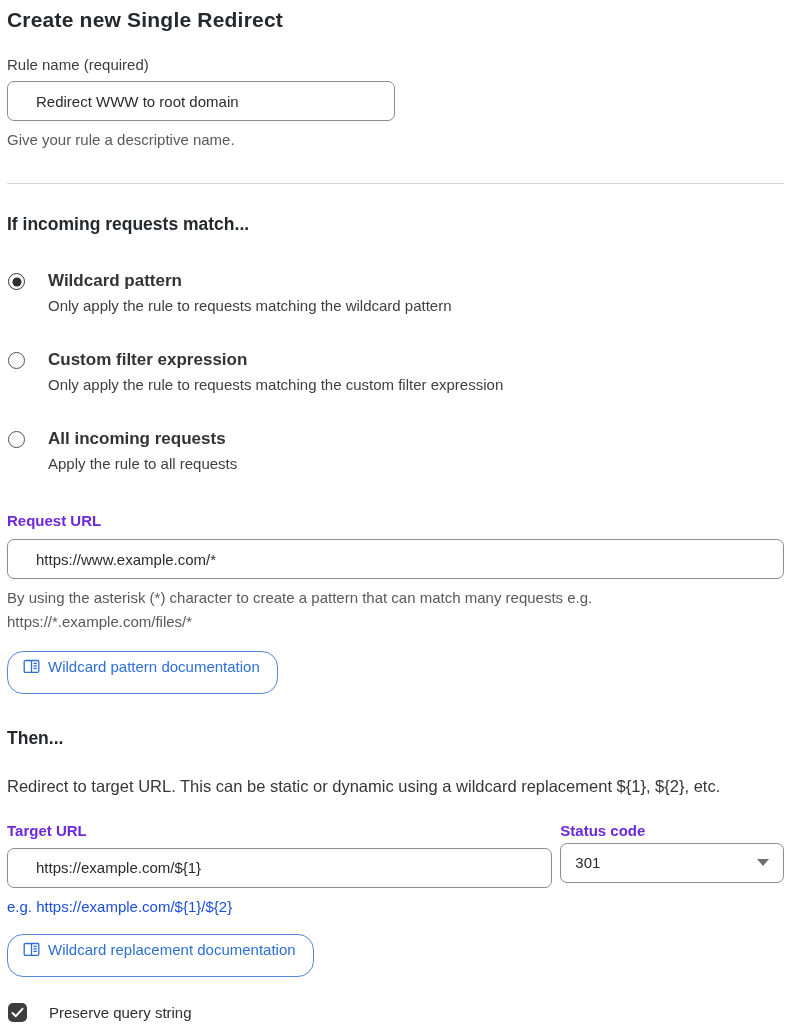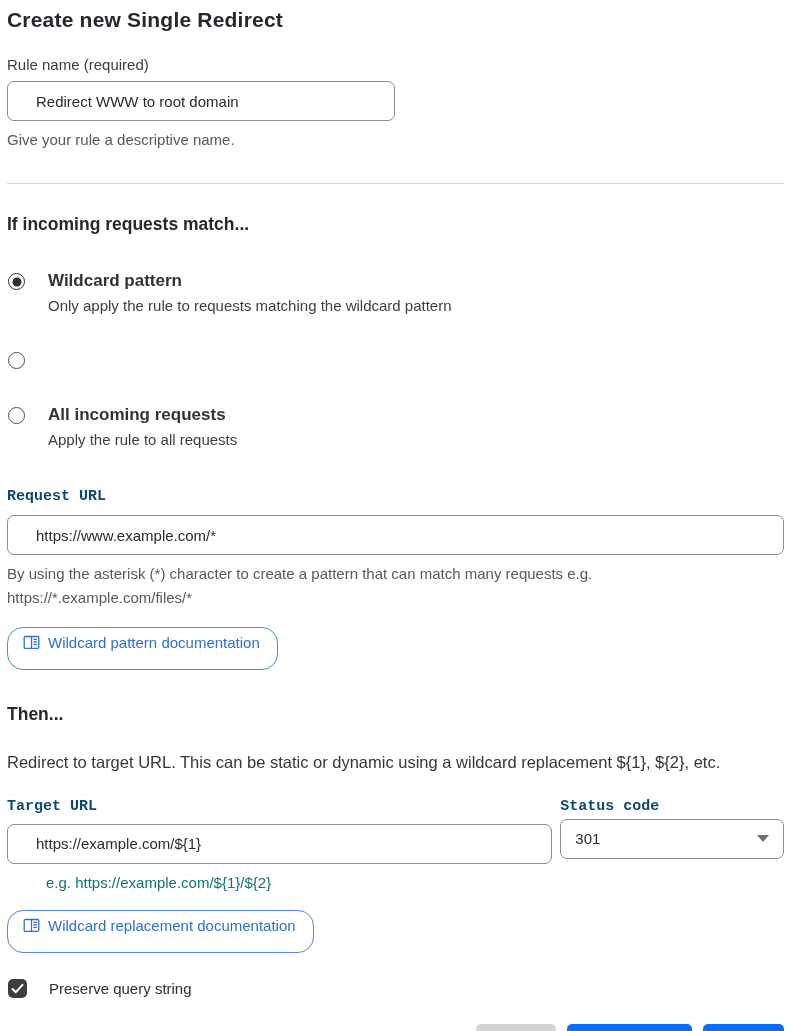--- a/index.html
+++ b/index.html
@@ -9,21 +9,21 @@
     font-family: "Liberation Sans", sans-serif;
     color: #2b2b2b;
     position: relative;
     padding: 6px 6px 0 7px;
   }
   .page-title {
     font-size: 21px; font-weight: bold; color: #24292e;
     margin-top: 2px; letter-spacing: 0.2px;
   }
   .field-label { font-size: 15px; color: #3d3d3d; margin-top: 24px; }
-  .field-label.bold { font-weight: bold; color: #0c4a6e; font-family: Liberation Mono, monospace; }
+  .field-label.bold { font-weight: bold; color: #6d28d9; }
   .text-input {
     display: block; margin-top: 8px; height: 40px;
     border: 1px solid #8c8c8c; border-radius: 7px;
     padding: 0 28px; font-size: 15px; color: #2b2b2b;
     font-family: "Liberation Sans", sans-serif;
     background: #fff; width: 100%; outline: none;
   }
   .rule-name-input { width: 388px; }
   .help-text { font-size: 15px; color: #595959; margin-top: 7px; line-height: 1.55; }
   .divider { border: none; border-top: 1px solid #d6d6d6; margin-top: 32px; }
@@ -112,20 +112,24 @@
 <div class="radio-option selected">
   <span class="radio-circle"></span>
   <span class="radio-texts">
     <div class="radio-label">Wildcard pattern</div>
     <div class="radio-desc">Only apply the rule to requests matching the wildcard pattern</div>
   </span>
 </div>
 
 <div class="radio-option">
   <span class="radio-circle"></span>
+  <span class="radio-texts">
+    <div class="radio-label">Custom filter expression</div>
+    <div class="radio-desc">Only apply the rule to requests matching the custom filter expression</div>
+  </span>
 </div>
 
 <div class="radio-option">
   <span class="radio-circle"></span>
   <span class="radio-texts">
     <div class="radio-label">All incoming requests</div>
     <div class="radio-desc">Apply the rule to all requests</div>
   </span>
 </div>
 
@@ -147,21 +151,21 @@
 </button>
 
 <h2 class="section-heading" style="margin-top:34px;">Then...</h2>
 
 <p class="then-desc">Redirect to target URL. This can be static or dynamic using a wildcard replacement ${1}, ${2}, etc.</p>
 
 <div class="fields-row">
   <div class="target-col">
     <div class="field-label bold">Target URL</div>
     <input class="text-input" type="text" style="margin-top: 9px;" value="https://example.com/${1}">
-    <div class="help-text" style="color:#0f766e;margin-left:39px;">e.g. https://example.com/${1}/${2}</div>
+    <div class="help-text" style="color:#1d4ed8;">e.g. https://example.com/${1}/${2}</div>
   </div>
   <div class="status-col">
     <div class="field-label bold">Status code</div>
     <div class="select-box">
       <span>301</span>
       <span class="caret-down"></span>
     </div>
   </div>
 </div>
 

